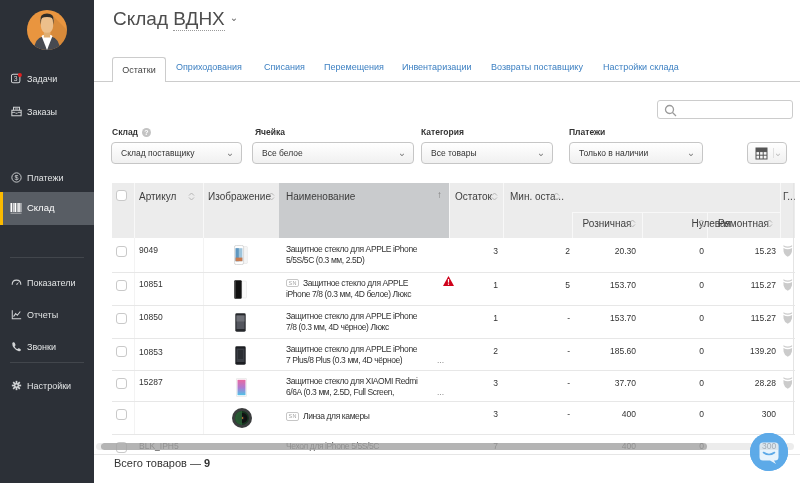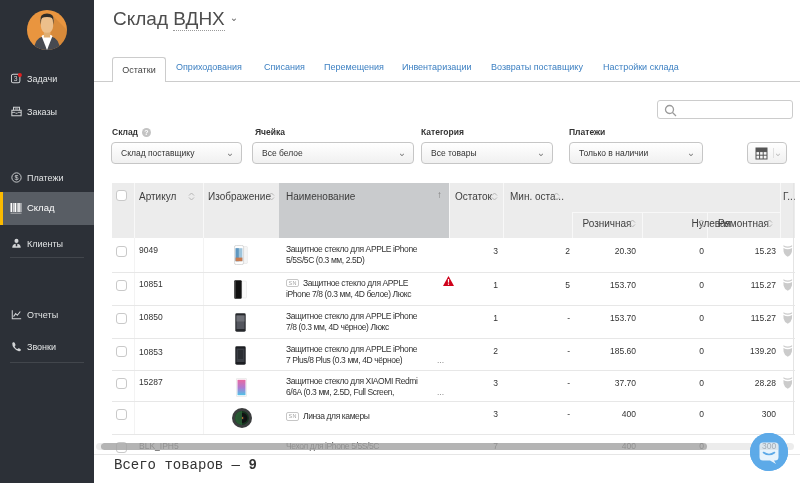--- a/index.html
+++ b/index.html
@@ -44,21 +44,21 @@
 .rsep{position:absolute;left:112px;width:683px;height:1px;background:#e7e7e7;}
 .ck{position:absolute;width:11px;height:11px;border:1px solid #c9c9c9;border-radius:3px;background:#fff;}
 .art{position:absolute;left:139px;font-size:8.5px;color:#333;}
 .nm{position:absolute;left:286px;width:158px;font-size:8.5px;letter-spacing:-0.4px;line-height:11.5px;color:#333;}
 .num{position:absolute;font-size:8.5px;color:#333;text-align:right;}
 .sn{display:inline-block;border:1px solid #c6c6c6;border-radius:2px;color:#a5a5a5;
   font-size:5.5px;line-height:6.5px;padding:0 1.5px;vertical-align:1px;margin-right:3.5px;letter-spacing:0.4px;}
 .d4{position:absolute;right:0px;bottom:0.5px;color:#888;letter-spacing:0;}
 
 #footline{position:absolute;left:94px;top:454px;width:706px;height:1px;background:#e6e6e6;}
-#foot{position:absolute;left:114px;top:457px;font-size:14px;color:#333;font-family:Liberation Mono, monospace;}
+#foot{position:absolute;left:114px;top:457px;font-size:11px;color:#333;}
 #sbthumb{position:absolute;left:101px;top:443px;width:606px;height:7px;background:rgba(163,163,163,0.82);border-radius:3.5px;}
 
 #chat{position:absolute;left:750px;top:433px;width:38px;height:38px;border-radius:50%;background:#57a7e8;opacity:0.96;}
 </style></head>
 <body>
 <div id="page">
 
 <div id="sb">
   <svg class="abs" style="left:27px;top:10px" width="40" height="40" viewBox="0 0 40 40">
     <defs>
@@ -95,43 +95,57 @@
           <path d="M1 7.5 L4.5 7.5 L5.5 8.5 L7.5 8.5 L8.5 7.5 L12 7.5" fill="none" stroke="#d2d4d6" stroke-width="1"></path>
         </svg>
       </div>
   <div class="mi" style="top:165px">
         <span class="lbl">Платежи</span>
     <svg width="13" height="13" viewBox="0 0 13 13">
           <circle cx="6.5" cy="6.5" r="5.5" fill="none" stroke="#d2d4d6" stroke-width="1.1"></circle>
           <text x="6.5" y="9.6" font-size="8.5" fill="#d2d4d6" text-anchor="middle" font-family="Liberation Sans">$</text>
         </svg>
       </div>
-  <div class="mi" style="top:231px">
-        <span class="lbl">Клиенты</span>
-    <svg width="13" height="13" viewBox="0 0 13 13">
-          <circle cx="6.5" cy="3.4" r="2.4" fill="#d2d4d6"></circle>
-          <path d="M1.5 11.5 Q1.5 6.8 6.5 6.8 Q11.5 6.8 11.5 11.5 Z" fill="#d2d4d6"></path>
-          <rect x="5.6" y="6.8" width="1.8" height="3" fill="#2c3037"></rect>
-        </svg>
-      </div>
   <div class="sbdiv" style="top:257px"></div>
+  <div class="mi" style="top:270px">
+        <span class="lbl">Показатели</span>
+    <svg width="14" height="13" viewBox="0 0 14 13">
+          <path d="M1.5 9.5 Q1.5 3.5 7 3.5 Q12.5 3.5 12.5 9.5" fill="none" stroke="#d2d4d6" stroke-width="1.4"></path>
+          <path d="M6.3 8.8 L10.5 5.5 L7.7 9.6 Z" fill="#d2d4d6"></path>
+        </svg>
+      </div>
   <div class="mi" style="top:334px">
         <span class="lbl">Звонки</span>
     <svg width="13" height="13" viewBox="0 0 13 13">
           <path d="M2.5 1.5 Q4 1 4.5 2.5 L5.3 4.5 Q5.6 5.5 4.6 6 Q4.2 6.3 4.6 7 Q5.5 8.6 7 9.4 Q7.7 9.8 8 9.2 Q8.5 8.3 9.5 8.7 L11 9.5 Q12.3 10.2 11.5 11.3 Q10.5 12.5 8.7 11.9 Q5.5 10.8 3.3 8 Q1.3 5.3 1.5 3 Q1.6 1.8 2.5 1.5 Z" fill="#d2d4d6"></path>
         </svg>
       </div>
   <div class="mi" style="top:302px">
         <span class="lbl">Отчеты</span>
     <svg width="13" height="13" viewBox="0 0 13 13">
           <path d="M1.5 1.5 L1.5 11.5 L12 11.5" fill="none" stroke="#d2d4d6" stroke-width="1.2"></path>
           <path d="M3 9 L5.5 5.5 L7.5 7.5 L11 3" fill="none" stroke="#d2d4d6" stroke-width="1.2"></path>
         </svg>
       </div>
   <div class="sbdiv" style="top:362px"></div>
+  <div class="mi" style="top:373px">
+        <span class="lbl">Настройки</span>
+    <svg width="13" height="13" viewBox="0 0 13 13">
+          <g fill="#d2d4d6">
+            <circle cx="6.5" cy="6.5" r="2.8"></circle>
+            <g stroke="#d2d4d6" stroke-width="2">
+              <path d="M6.5 1 L6.5 12"></path>
+              <path d="M1 6.5 L12 6.5"></path>
+              <path d="M2.6 2.6 L10.4 10.4"></path>
+              <path d="M10.4 2.6 L2.6 10.4"></path>
+            </g>
+          </g>
+          <circle cx="6.5" cy="6.5" r="1.3" fill="#2c3037"></circle>
+        </svg>
+      </div>
   <div id="active">
         <div class="bar"></div>
         <span class="lbl">Склад</span>
     <svg class="abs" style="left:10px;top:10px" width="13" height="13" viewBox="0 0 13 13">
           <g fill="#fff">
             <rect x="0.5" y="1" width="1.6" height="9"></rect>
             <rect x="2.8" y="1" width="0.9" height="9"></rect>
             <rect x="4.4" y="1" width="1.6" height="9"></rect>
             <rect x="6.7" y="1" width="0.9" height="9"></rect>
             <rect x="8.2" y="1" width="1.6" height="9"></rect>

